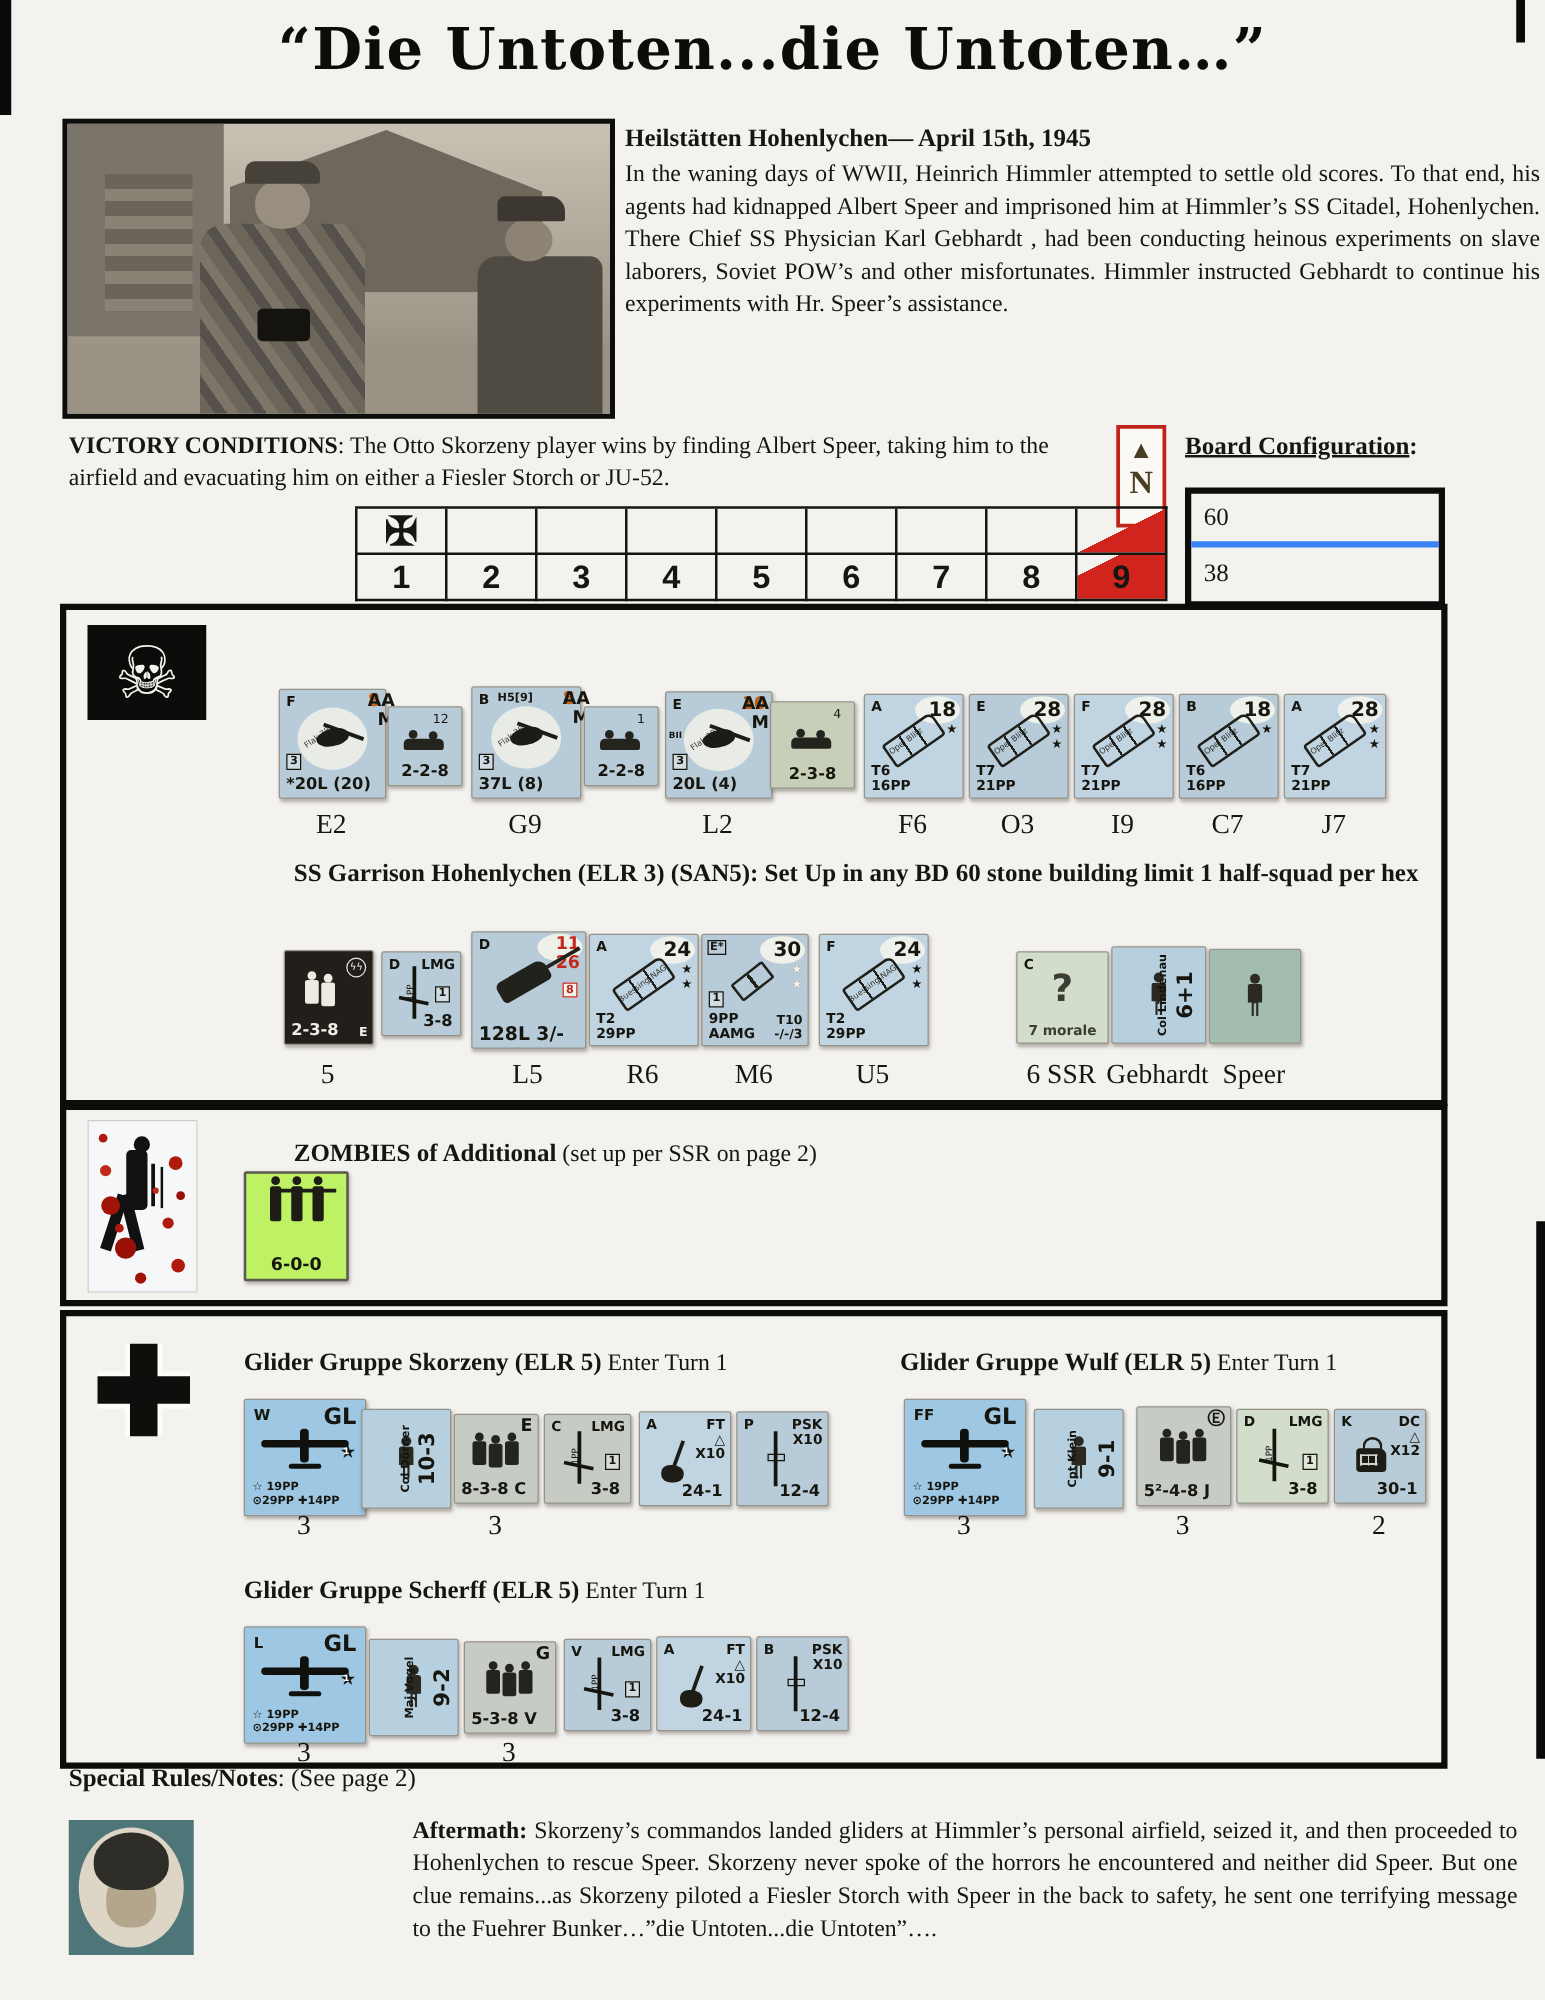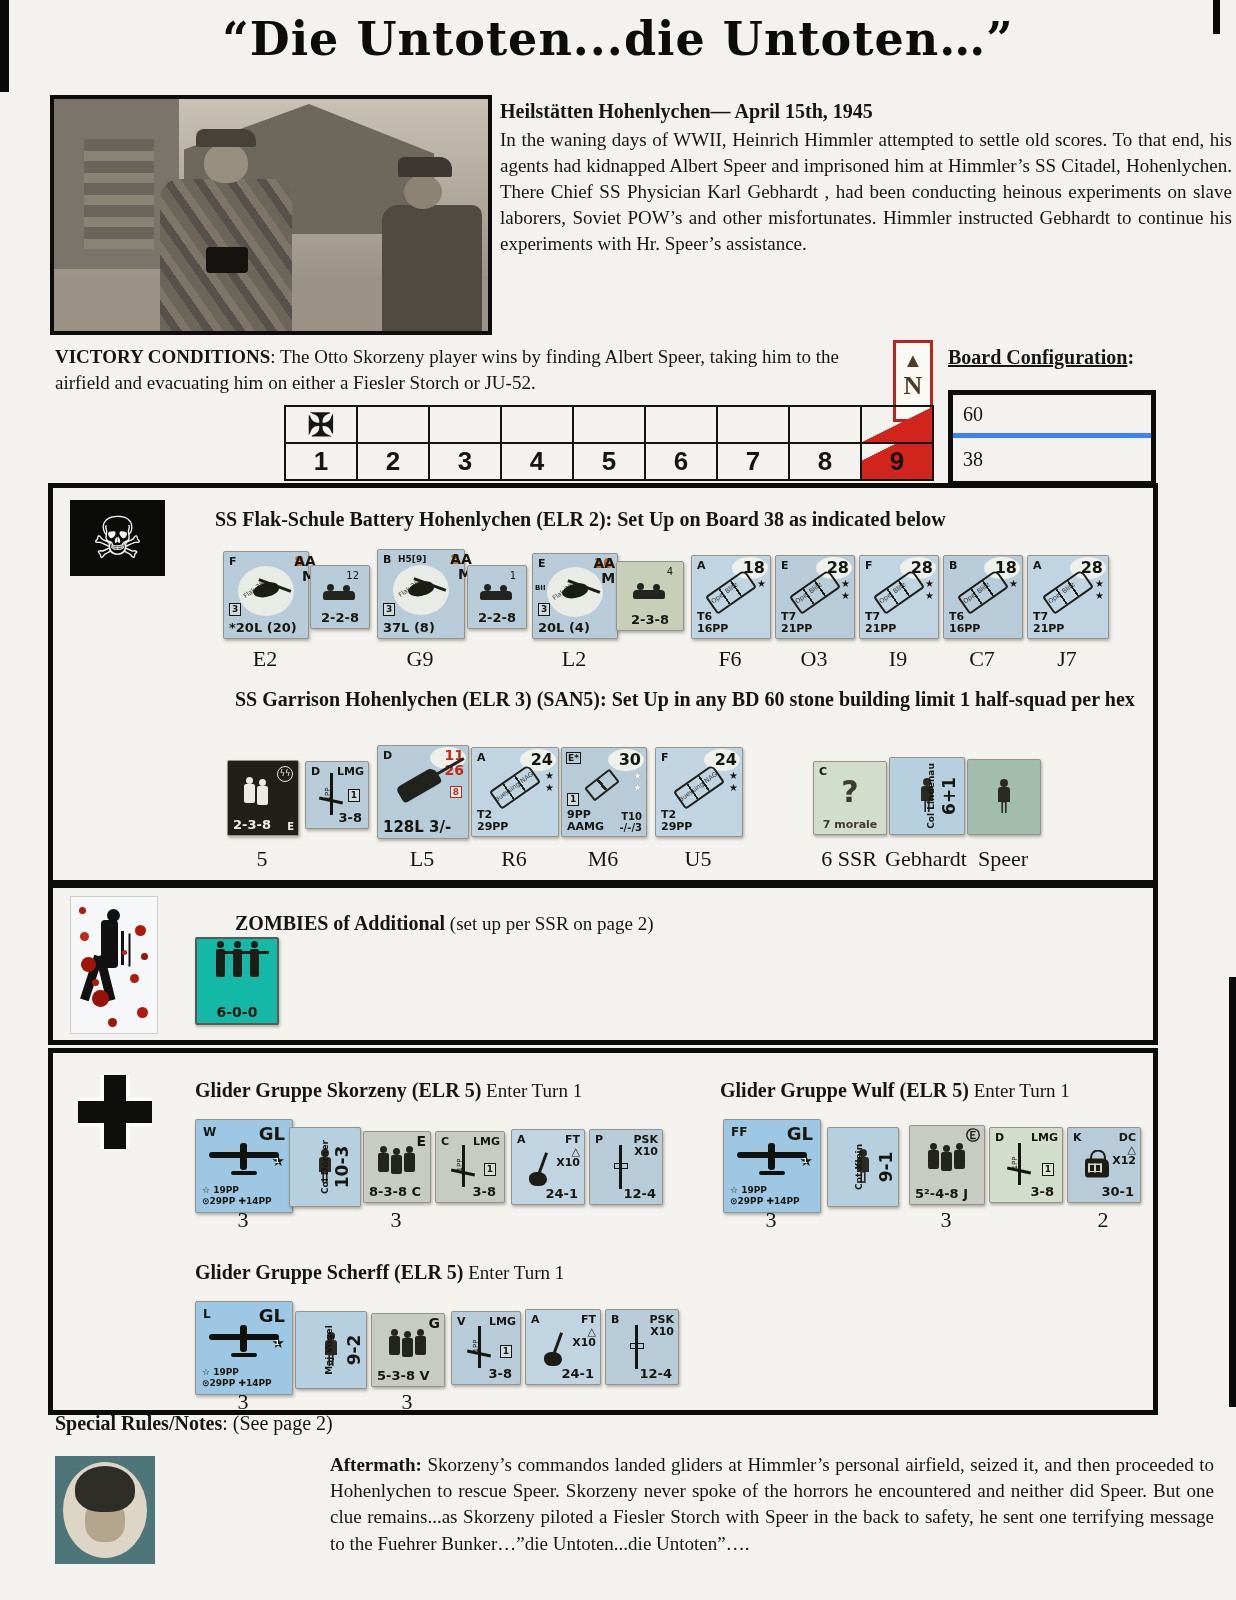--- a/index.html
+++ b/index.html
@@ -63,21 +63,21 @@
   .hdr-b{font-size:20px;font-weight:700;white-space:nowrap}
   .hdr-n{font-size:19px;font-weight:400}
   .skull-box{position:absolute;left:17px;top:12px;width:95px;height:76px;background:#0b0b09;display:flex;align-items:center;justify-content:center}
   .skull-glyph{color:#f4f4ef;font-family:"DejaVu Sans",sans-serif;font-size:58px;line-height:1}
 
   
   .ctr{position:absolute;border:1px solid #96948a;border-radius:2px;box-shadow:1px 2px 3px rgba(60,50,40,.35);font-family:"DejaVu Sans",sans-serif;color:#16160f}
   .c-blue{background:#b7cbd9}.c-blue2{background:#c0d4e2}.c-glider{background:#9dc7e2}
   .c-lead{background:#b6d0e0}.c-green{background:#c8cfb8}.c-gray{background:#c6ccc3}
   .c-black{background:#221f1a;color:#efeee6}.c-pale{background:#d2ddcb}.c-speer{background:#a2bcae}
-  .c-ivory{background:#14b8a6;border:2px solid #5a5a52}
+  .c-ivory{background:#bef264;border:2px solid #5a5a52}
   .ctr span{position:absolute}
   .tl{top:3px;left:5px;font-size:11px;font-weight:700}
   .tl-box{top:4px;left:4px;font-size:9px;font-weight:700;border:1px solid #16160f;padding:0 1px}
   .hdrx{top:4px;left:20px;font-size:9px;font-weight:700}
   .sidex{top:30px;left:2px;font-size:7px;font-weight:700}
   .topn{top:4px;right:10px;font-size:10px;font-weight:400}
   .tr{top:2px;right:4px;font-size:14px;font-weight:700;line-height:1.05;text-align:right;white-space:pre-line}
   .tr-sm{font-size:11px;top:4px}
   .tr-n{top:2px;right:5px;font-size:16px;font-weight:800}
   .red{color:#c3281c}
@@ -238,21 +238,20 @@
     <div class="ttc">6</div>
     <div class="ttc">7</div>
     <div class="ttc">8</div>
     <div class="ttc red-bot">9</div>
   </div>
 
   <div class="obox" style="top:483px;height:392px">
     <div class="skull-box">
         <span class="skull-glyph">☠</span>
       </div>
-    <div class="abs hdr-b" style="left:162px;top:20px">SS Flak-Schule Battery Hohenlychen  (ELR 2): Set Up on Board 38 as indicated below</div>
 
     <div class="ctr c-blue" style="left:170px;top:63px;width:84px;height:86px">
       <div class="wring"></div>
       <span class="tl">F</span>
       <span class="tr"><span>AA
 M</span><span class="org" style="position:static">8</span></span>
       <span class="diag">Flak 38</span>
       <div class="cicon gun"></div>
       <span class="boxx">3</span>
       <span class="bl">*20L (20)</span>

